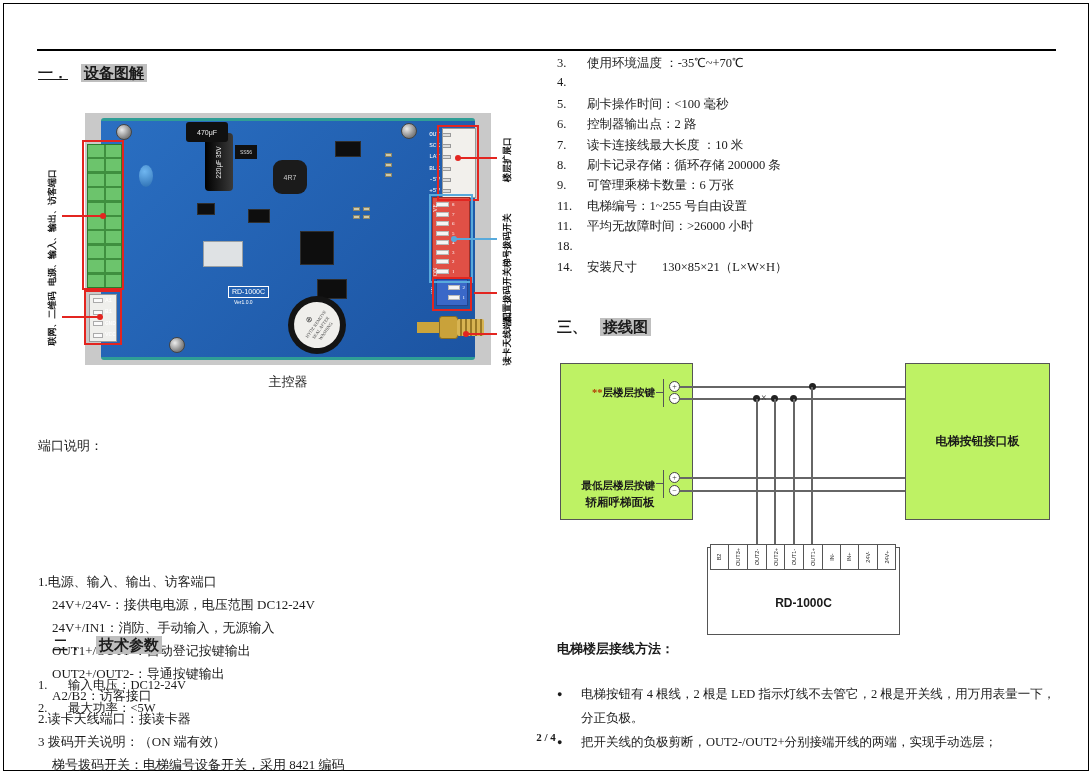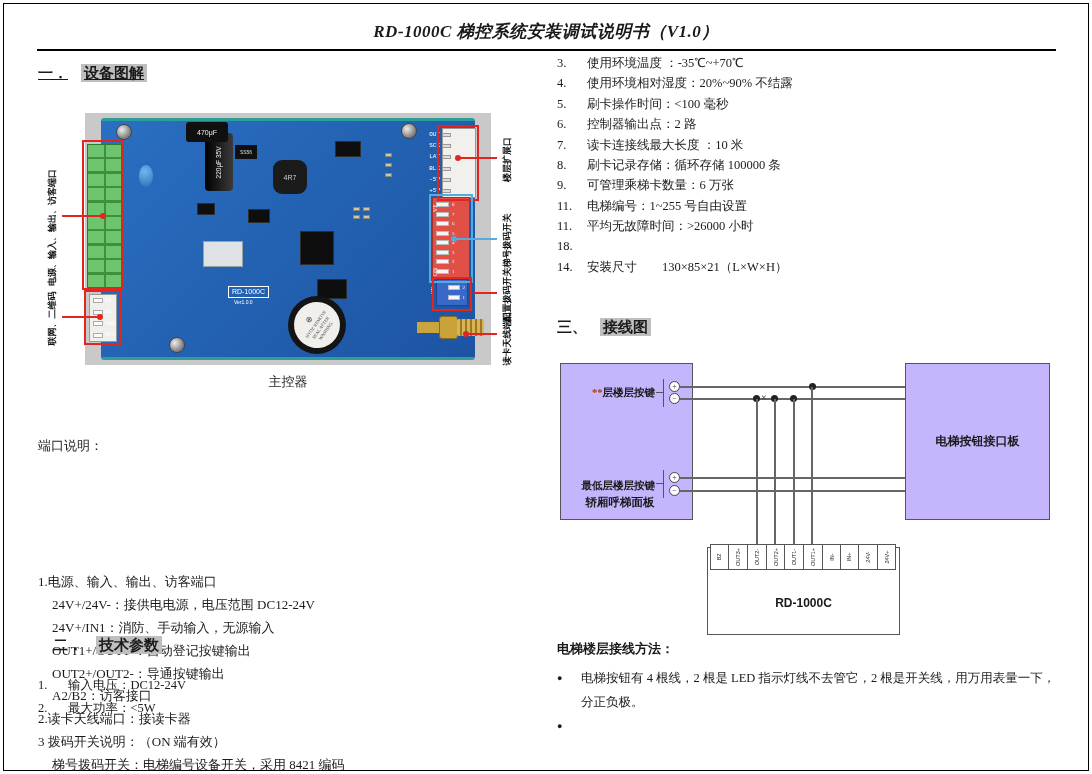--- a/index.html
+++ b/index.html
@@ -79,53 +79,52 @@
   #ports{position:absolute;left:38px;top:389px;width:505px;font-size:13px;line-height:22.8px;white-space:pre-wrap;}
   #ports .ind{padding-left:14px;}
   #tech{position:absolute;left:38px;top:674px;width:480px;font-size:12.5px;line-height:23px;}
   .nrow{display:flex;}
   .nnum{width:30px;flex:none;}
   .ntxt{white-space:pre-wrap;}
   #specs{position:absolute;left:557px;top:55px;width:510px;font-size:12.5px;}
   #specs .nrow{height:20.4px;align-items:baseline;}
   
   #wire{position:absolute;left:545px;top:355px;width:540px;height:292px;}
-  .wbox{position:absolute;border:1.5px solid #555;background:#c4b5fd;}
+  .wbox{position:absolute;border:1.5px solid #555;background:#bef264;}
   .wl{position:absolute;height:1.5px;background:#666;}
   .vw{position:absolute;width:1.5px;background:#666;}
   .term{position:absolute;width:11px;height:11px;border:1px solid #444;border-radius:50%;background:#fff;
       font-size:8px;line-height:9px;text-align:center;color:#333;}
   .bk{position:absolute;width:1px;background:#555;}
   .tick{position:absolute;height:1px;background:#555;}
   .wlab{position:absolute;font-weight:bold;font-size:10.5px;text-align:right;white-space:nowrap;}
   .wlab .pref{color:#b23a00;}
   .panel-lab{position:absolute;font-weight:bold;font-size:11.5px;text-align:center;}
   .jd{position:absolute;width:7px;height:7px;background:#222;border-radius:50%;}
   .cut{position:absolute;font-size:10px;color:#333;line-height:1;}
   .rb-lab{display:flex;align-items:center;justify-content:center;width:100%;height:100%;font-weight:bold;font-size:12px;}
   .strip{position:absolute;left:165px;top:189px;width:186px;height:26px;display:flex;border:1px solid #555;background:#fff;z-index:2;}
   .tcell{flex:1;border-right:1px solid #555;display:flex;align-items:center;justify-content:center;overflow:visible;}
   .tcell:last-child{border-right:none;}
   .tlab{transform:rotate(-90deg);font-size:5.5px;white-space:nowrap;color:#222;font-family:"Liberation Sans",sans-serif;}
   .ctl-box{position:absolute;left:162px;top:192px;width:193px;height:88px;border:1.5px solid #555;}
   .ctl-name{position:absolute;left:0;right:0;top:48px;text-align:center;font-weight:bold;font-size:12px;font-family:"Liberation Sans",sans-serif;}
   
   #method{position:absolute;left:557px;top:640px;width:508px;}
-  #method .mtitle{font-weight:bold;font-size:13px;margin-bottom:8px;}
+  #method .mtitle{font-weight:bold;font-size:13px;margin-bottom:24px;}
   .brow{display:flex;}
   .bdot{width:24px;flex:none;font-size:9px;padding-top:7px;}
   .btxt{font-size:12.5px;line-height:24px;white-space:pre-wrap;}
   .footer{position:absolute;left:0;right:0;top:731px;text-align:center;font-weight:bold;font-size:11px;}
 </style>
 </head>
 <body>
 
 <div id="page">
   <div class="frame"></div>
-  <div class="title">RD-1000C 梯控系统安装调试说明书（V1.0）</div>
   <div class="rule"></div>
 
   <div class="sec-head" id="s1" style="left:38px;top:64px;text-decoration:underline;">
     <span class="sec-num">一．</span><span class="hl">设备图解</span>
   </div>
 
   <div id="fig">
     <div class="board"></div>
     <div class="screw" style="left:31px;top:11px;"></div>
     <div class="screw" style="left:316px;top:10px;"></div>
@@ -314,37 +313,36 @@
     </div>
 
   <div id="specs">
 
   <div class="nrow">
       <span class="nnum">3.</span>
       <span class="ntxt">使用环境温度 ：-35℃~+70℃</span>
     </div>
       <div class="nrow">
       <span class="nnum">4.</span>
-      <span class="ntxt">使用环境相对湿度：20%~90% 不结露</span>
     </div>
       <div class="nrow">
       <span class="nnum">5.</span>
       <span class="ntxt">刷卡操作时间：&lt;100 毫秒</span>
     </div>
       <div class="nrow">
       <span class="nnum">6.</span>
       <span class="ntxt">控制器输出点：2 路</span>
     </div>
       <div class="nrow">
       <span class="nnum">7.</span>
       <span class="ntxt">读卡连接线最大长度 ：10 米</span>
     </div>
       <div class="nrow">
       <span class="nnum">8.</span>
-      <span class="ntxt">刷卡记录存储：循环存储 100000 条</span>
+      <span class="ntxt">刷卡记录存储：循环存储 200000 条</span>
     </div>
       <div class="nrow">
       <span class="nnum">9.</span>
       <span class="ntxt">可管理乘梯卡数量：6 万张</span>
     </div>
       <div class="nrow">
       <span class="nnum">11.</span>
       <span class="ntxt">电梯编号：1~255 号自由设置</span>
     </div>
       <div class="nrow">
@@ -443,17 +441,19 @@
   <div id="method">
     <div class="mtitle">电梯楼层接线方法：</div>
     <div>
 
     <div class="brow">
         <span class="bdot">●</span>
         <span class="btxt">电梯按钮有 4 根线，2 根是 LED 指示灯线不去管它，2 根是开关线，用万用表量一下，分正负极。</span>
       </div>
         <div class="brow">
         <span class="bdot">●</span>
-      </div>
-      </div>
-  </div>
-
+        <span class="btxt">把开关线的负极剪断，OUT2-/OUT2+分别接端开线的两端，实现手动选层；</span>
+      </div>
+      </div>
+  </div>
+
+  <div class="footer">2 / 4</div>
 </div>
 
 </body></html>

